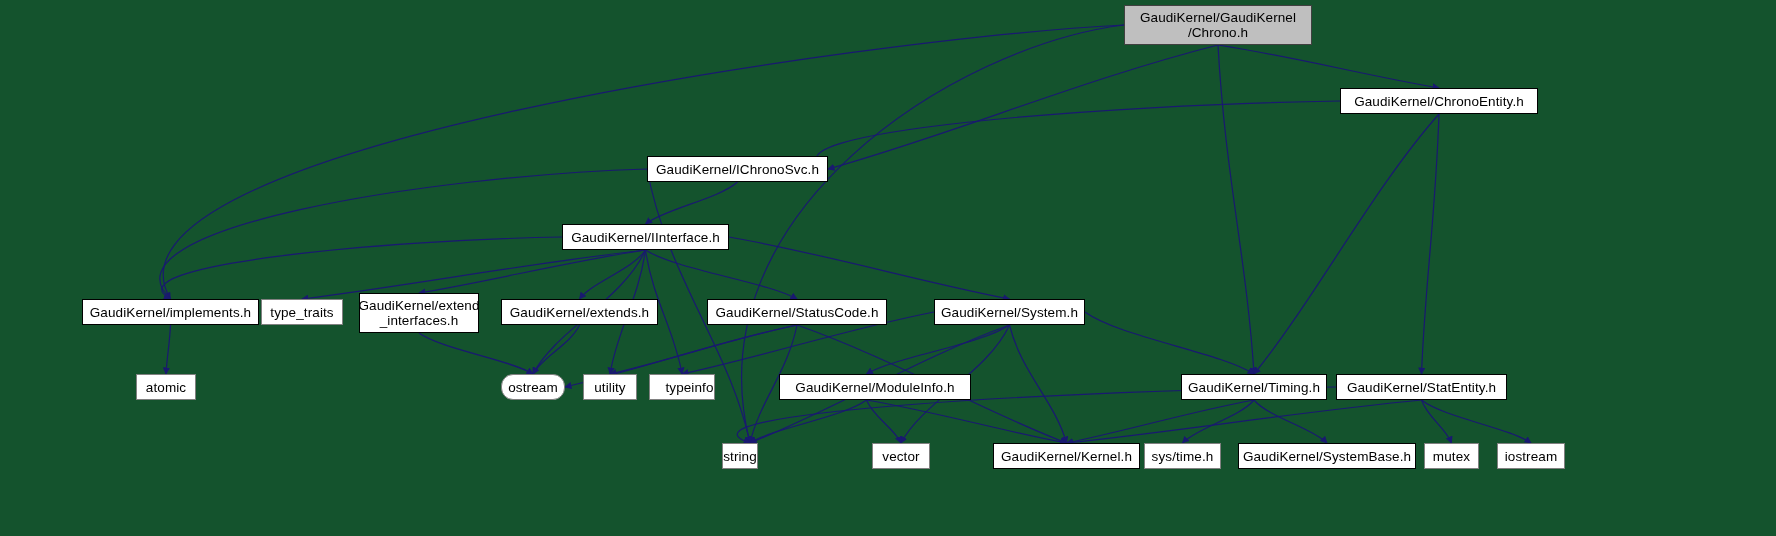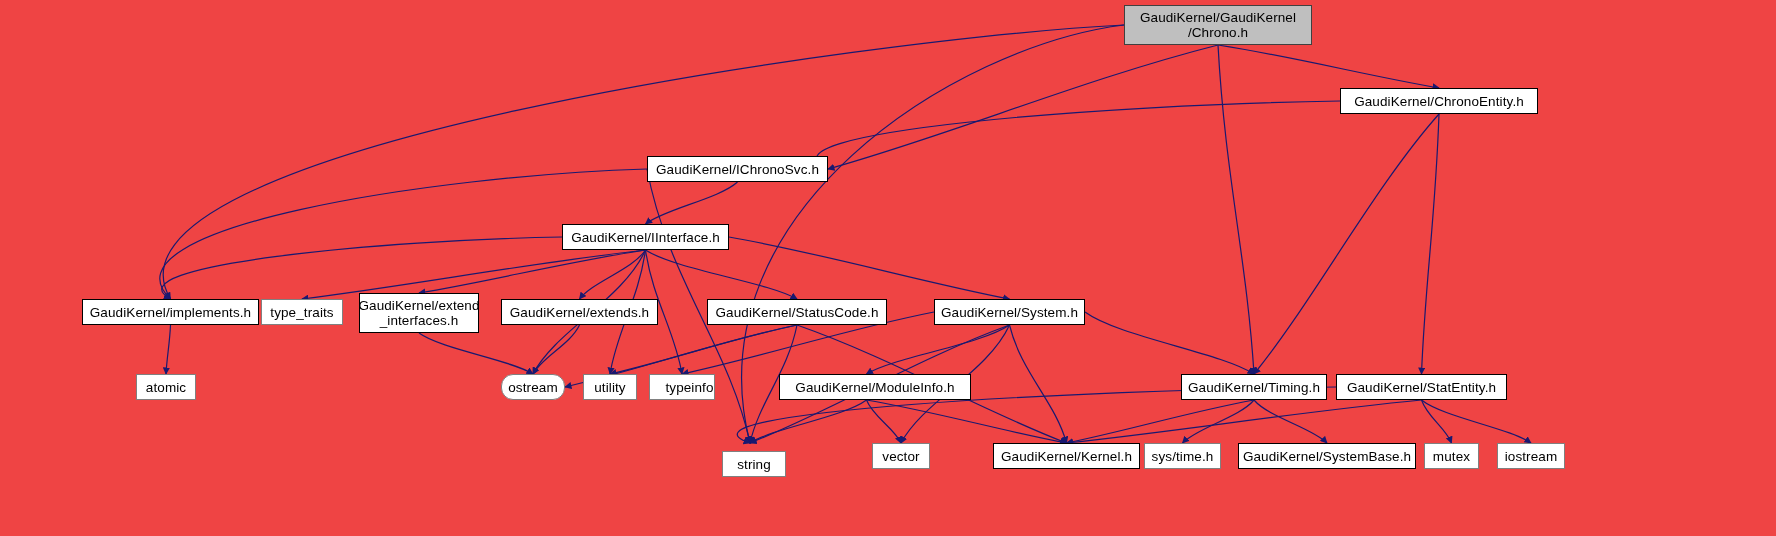--- a/index.html
+++ b/index.html
@@ -4,21 +4,21 @@
 <style>
   html, body {
     margin: 0;
     padding: 0;
     background: #ffffff;
   }
   #graph {
     position: relative;
     width: 1776px;
     height: 536px;
-    background: #ef4444;
+    background: #14532d;
     font-family: "Liberation Sans", sans-serif;
     overflow: hidden;
     text-decoration: underline;
   }
   #edges {
     position: absolute;
     left: 0;
     top: 0;
     width: 1776px;
     height: 536px;
@@ -116,21 +116,21 @@
       <div class="node hdr" style="left: 501px; top: 299px; width: 157px; height: 26px;">GaudiKernel/extends.h</div>
       <div class="node hdr" style="left: 707px; top: 299px; width: 180px; height: 26px;">GaudiKernel/StatusCode.h</div>
       <div class="node hdr" style="left: 934px; top: 299px; width: 151px; height: 26px;">GaudiKernel/System.h</div>
       <div class="node sys" style="left: 136px; top: 374px; width: 60px; height: 26px;">atomic</div>
       <div class="node sys" style="left: 501px; top: 374px; width: 64px; height: 26px; border-radius: 12px;">ostream</div>
       <div class="node sys" style="left: 583px; top: 374px; width: 54px; height: 26px;">utility</div>
       <div class="node sys" style="left: 649px; top: 374px; width: 66px; height: 26px; padding-left: 15px;">typeinfo</div>
       <div class="node hdr" style="left: 779px; top: 374px; width: 192px; height: 26px;">GaudiKernel/ModuleInfo.h</div>
       <div class="node hdr" style="left: 1181px; top: 374px; width: 146px; height: 26px;">GaudiKernel/Timing.h</div>
       <div class="node hdr" style="left: 1336px; top: 374px; width: 171px; height: 26px;">GaudiKernel/StatEntity.h</div>
-      <div class="node sys" style="left: 722px; top: 443px; width: 64px; height: 26px; margin-top: 8px;">string</div>
+      <div class="node sys" style="left: 722px; top: 443px; width: 36px; height: 26px;">string</div>
       <div class="node sys" style="left: 872px; top: 443px; width: 58px; height: 26px;">vector</div>
       <div class="node hdr" style="left: 993px; top: 443px; width: 147px; height: 26px;">GaudiKernel/Kernel.h</div>
       <div class="node sys" style="left: 1144px; top: 443px; width: 77px; height: 26px;">sys/time.h</div>
       <div class="node hdr" style="left: 1238px; top: 443px; width: 178px; height: 26px;">GaudiKernel/SystemBase.h</div>
       <div class="node sys" style="left: 1424px; top: 443px; width: 55px; height: 26px;">mutex</div>
       <div class="node sys" style="left: 1497px; top: 443px; width: 68px; height: 26px;">iostream</div>
     </div>
 </div>
 
 </body></html>

